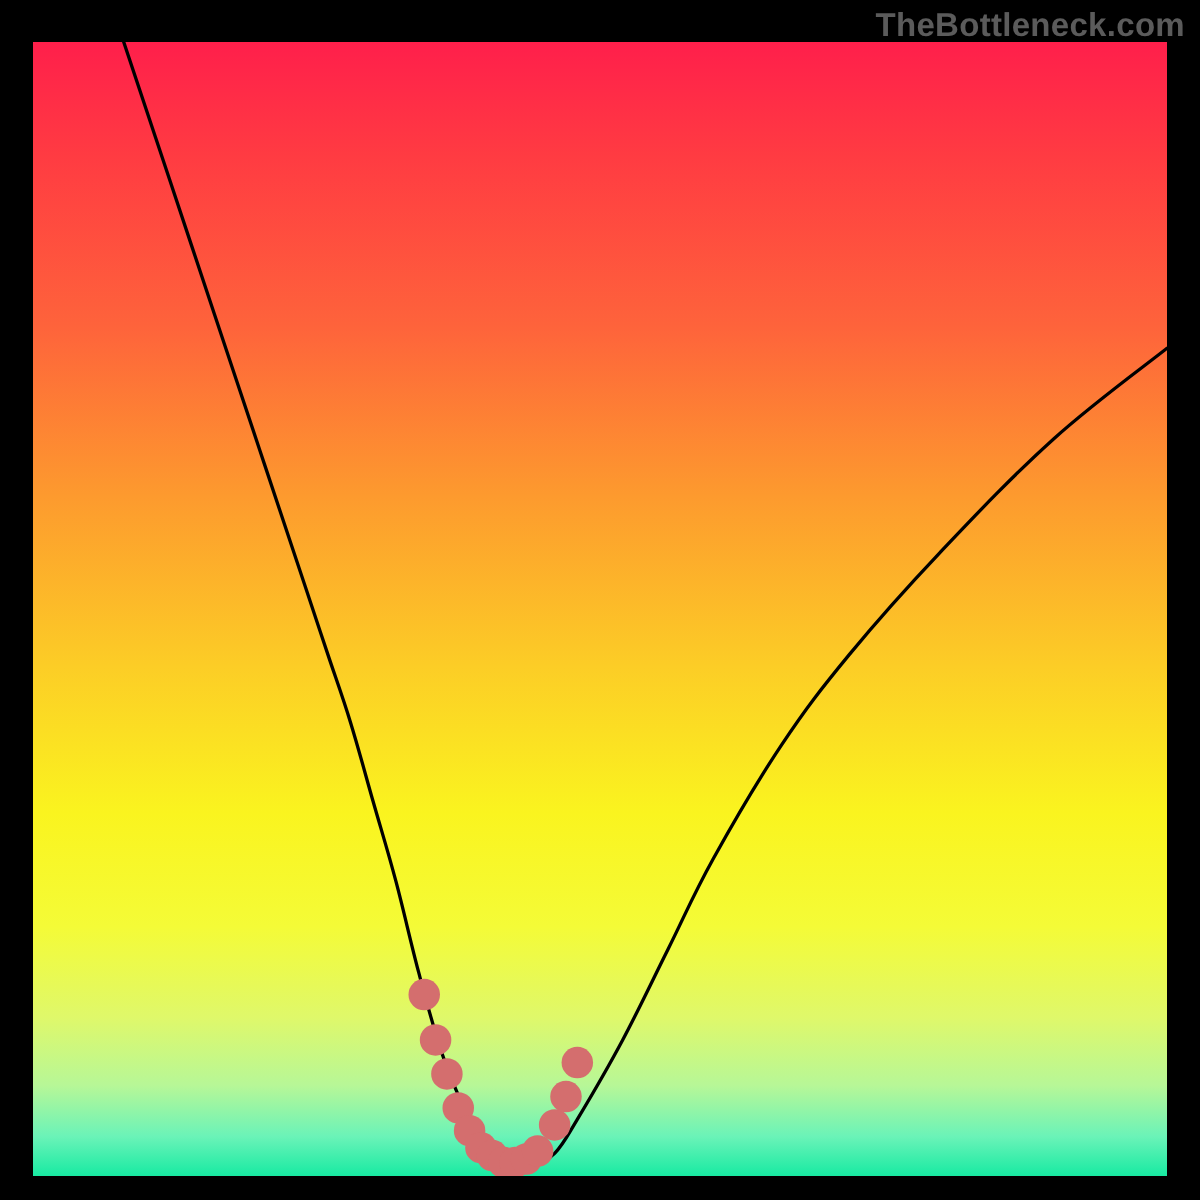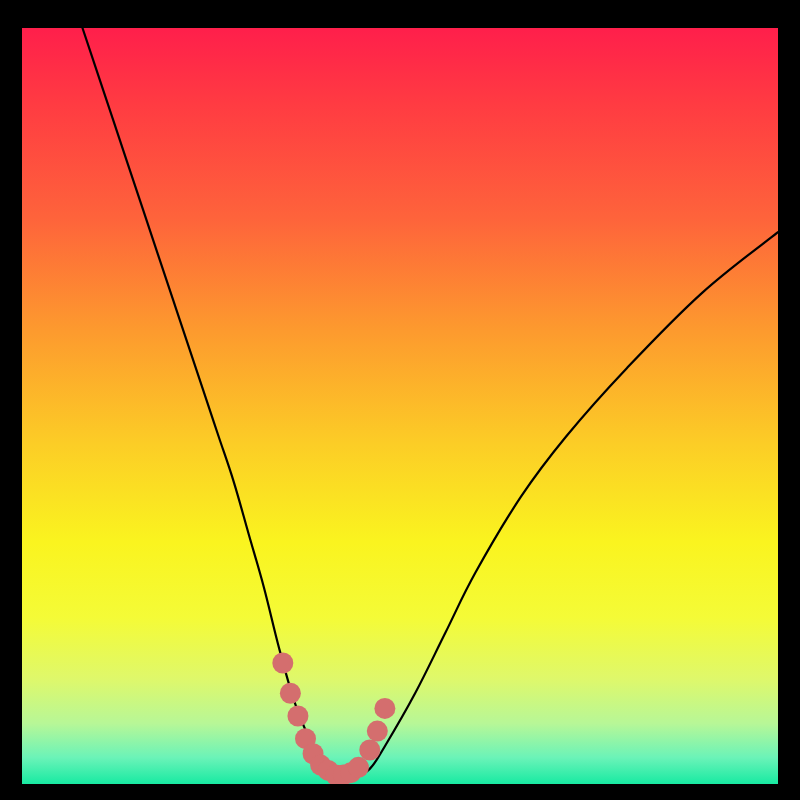--- a/index.html
+++ b/index.html
@@ -37,20 +37,21 @@
   .plot svg {
     display: block;
     width: 756px;
     height: 756px;
   }
 </style>
 </head>
 <body>
 
 <div class="stage">
+  <div class="watermark">TheBottleneck.com</div>
 
   <div class="plot">
     <svg id="plot-svg" viewBox="0 0 756 756" preserveAspectRatio="none">
       <defs>
         <linearGradient id="bg-grad" x1="0" y1="0" x2="0" y2="1">
             <stop offset="0%" stop-color="#ff1f4b"></stop>
             <stop offset="10%" stop-color="#ff3b42"></stop>
             <stop offset="25%" stop-color="#fe633b"></stop>
             <stop offset="40%" stop-color="#fd9a2e"></stop>
             <stop offset="55.00000000000001%" stop-color="#fccd26"></stop>

